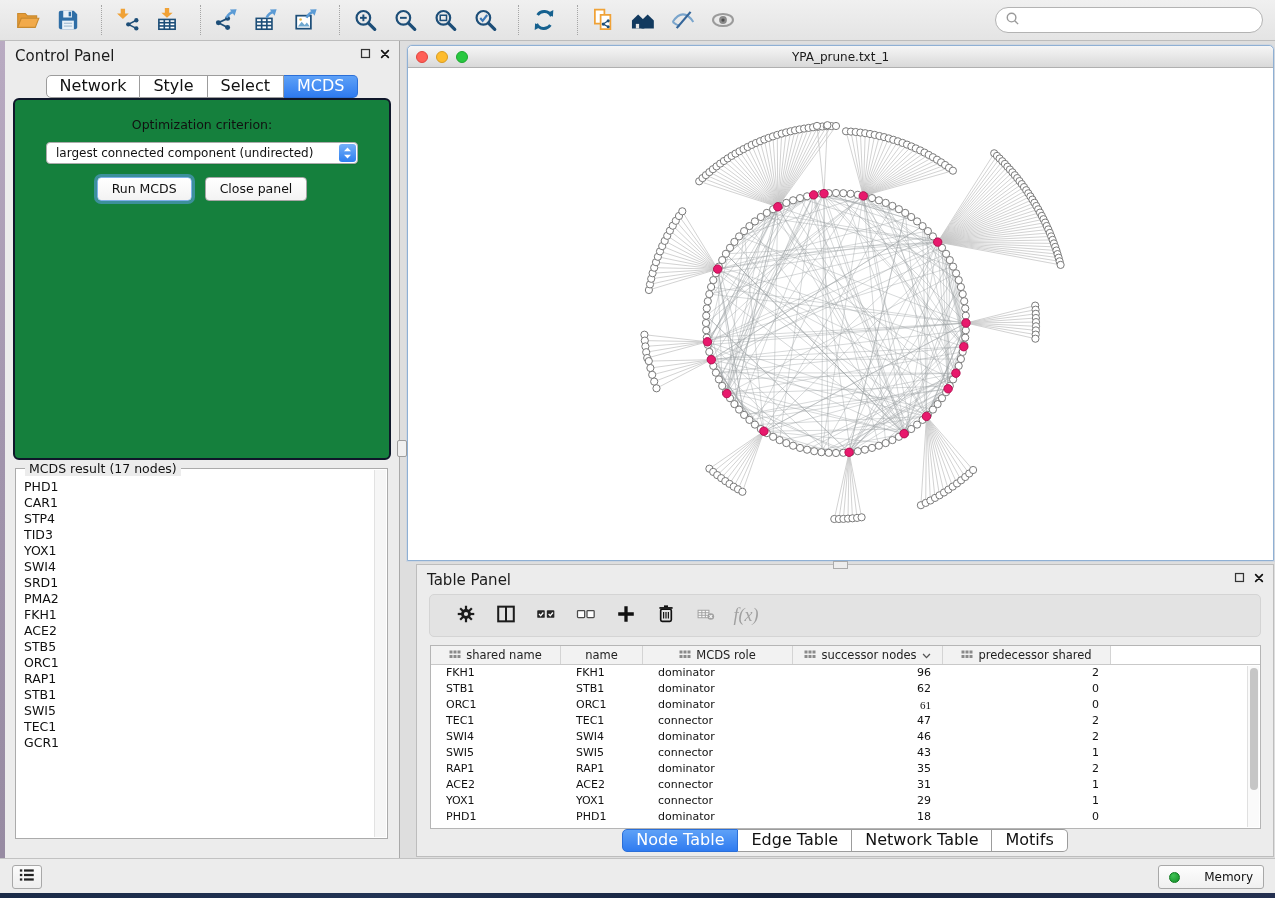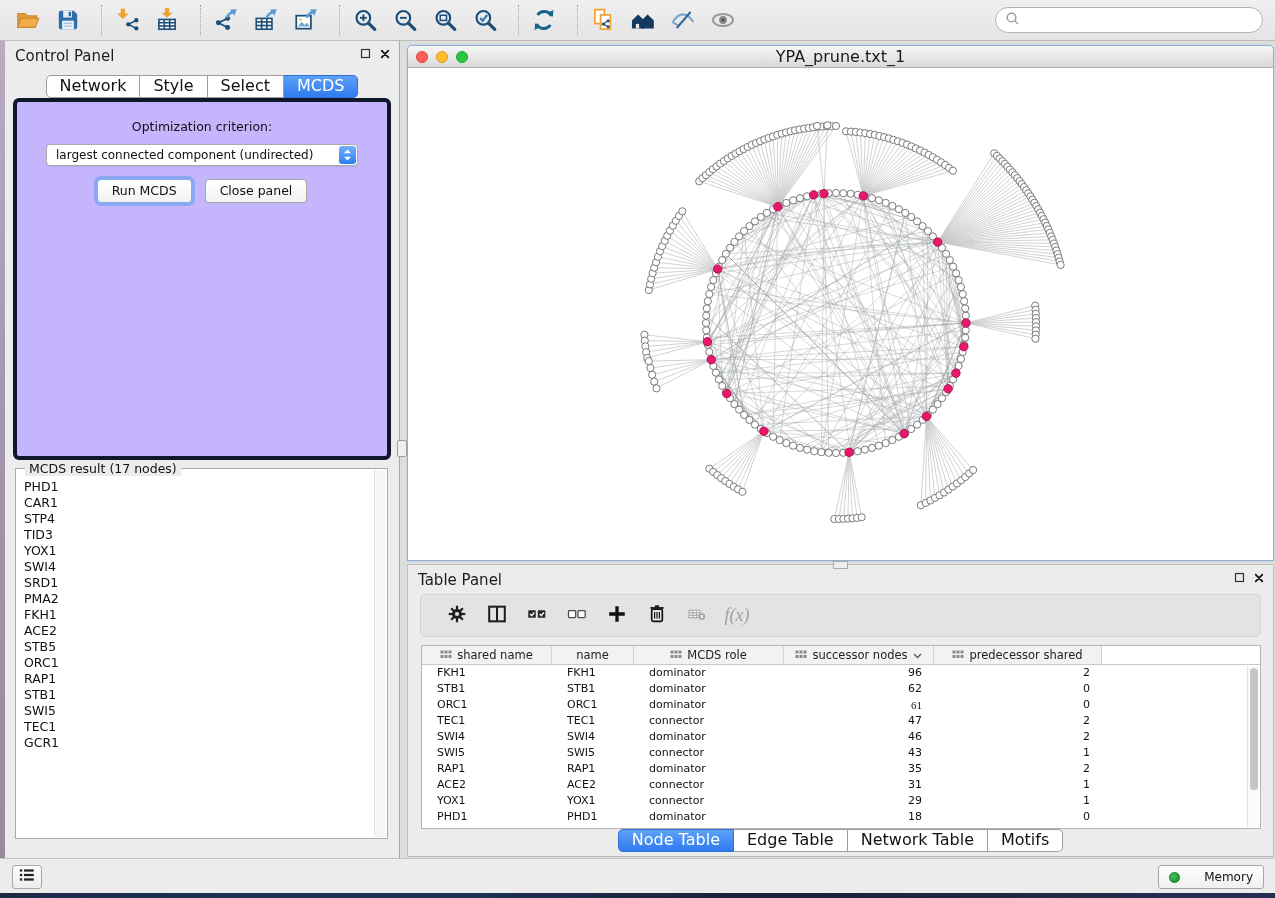--- a/index.html
+++ b/index.html
@@ -33,22 +33,22 @@
   .win-ctls span { display:flex; }
 
   .seg-tabs { display:inline-flex; }
   .seg-tab { font-size:16px; color:#111; background:#fff; border:1px solid #9c9c9c; border-left:none;
     padding:3px 13px 4px 13px; line-height:14px; white-space:nowrap; }
   .seg-tab:first-child { border-left:1px solid #9c9c9c; border-radius:5px 0 0 5px; }
   .seg-tab:last-child { border-radius:0 5px 5px 0; }
   .seg-tab.active { background:linear-gradient(#5ea1f7,#2f7bf0); border-color:#2b6fd8; color:#fff; }
   .cp-tabs-wrap { position:absolute; top:34px; left:0; width:100%; text-align:center; z-index:2; }
 
-  .cp-body { position:absolute; top:57px; left:8px; right:8px; height:362px; background:#c4b5fd;
-    border:4px solid #0f172a; border-radius:6px; }
+  .cp-body { position:absolute; top:57px; left:8px; right:8px; height:362px; background:#15803d;
+    border:2px solid #0f172a; border-radius:6px; }
   .opt-label { margin-top:17px; text-align:center; font-size:12.5px; color:#111; }
   .combo { position:relative; margin:10px auto 0 auto; width:312px; height:22px; background:#fff;
     border:1px solid #ababab; border-radius:4px; font-size:12px; color:#111; line-height:20px; padding:0 24px 0 9px;
     box-shadow:0 1px 1px rgba(0,0,0,.08); }
   .combo-spin { position:absolute; right:1px; top:1px; bottom:1px; width:17px; border-radius:3px;
     background:linear-gradient(#74b0f8,#2d7ef0); display:flex; align-items:center; justify-content:center; }
   .btn-row { margin-top:13px; display:flex; justify-content:center; gap:13px; }
   .mac-btn { font:12.5px "DejaVu Sans",sans-serif; color:#111; background:linear-gradient(#fff,#f3f3f3);
     border:1px solid #a6a6a6; border-radius:4px; padding:3px 14px 4px 14px; }
   .mac-btn.focus { border-color:#7fb0e8; box-shadow:0 0 0 3px rgba(92,156,235,.55); }
@@ -66,27 +66,27 @@
 
   .net-window { position:absolute; left:7px; right:1px; top:4px; height:516px; background:#fff;
     border:1px solid #8fb0d4; border-radius:5px 5px 0 0; box-shadow:0 0 0 1px rgba(180,200,225,.35); }
   .net-titlebar { position:relative; height:22px; background:linear-gradient(#f6f6f6,#d9d9d9);
     border-bottom:1px solid #b0b0b0; border-radius:5px 5px 0 0; display:flex; align-items:center; padding:0 8px; }
   .traffic { display:flex; gap:8px; position:relative; z-index:2; }
   .light { width:12px; height:12px; border-radius:50%; }
   .light.red { background:#ff5f57; border:1px solid #e0443e; }
   .light.yellow { background:#febc2e; border:1px solid #d89c21; }
   .light.green { background:#28c840; border:1px solid #1da630; }
-  .net-title { position:absolute; left:0; right:0; text-align:center; font-size:16px; color:#1a1a1a; }
+  .net-title { position:absolute; left:0; right:0; text-align:center; font-size:12px; color:#1a1a1a; }
   .net-canvas { position:absolute; left:0; right:0; top:22px; bottom:0; overflow:hidden; }
 
   .h-split-handle { position:absolute; left:433px; top:520px; width:15px; height:8px; background:#ededed; border:1px solid #ababab; z-index:5; }
 
   
-  .table-panel { position:absolute; left:7px; right:1px; top:523px; height:293px; background:#ececec; border:1px solid #bdbdbd; }
+  .table-panel { position:absolute; left:16px; right:1px; top:523px; height:293px; background:#ececec; border:1px solid #bdbdbd; }
   .tp-toolbar { position:absolute; top:29px; left:12px; right:12px; height:43px; background:#e3e3e3;
     border:1px solid #d4d4d4; border-radius:5px; display:flex; align-items:center; padding:0 16px; gap:0; }
   .tp-tool { width:40px; height:30px; display:flex; align-items:center; justify-content:center; }
   .tp-tool.disabled { opacity:.9; }
   .fx-label { font-family:"Liberation Serif", serif; font-style:italic; font-size:18px; color:#999; }
 
   .tp-table { position:absolute; top:80px; left:13px; right:12px; bottom:27px; background:#fff; border:1px solid #b5b5b5; overflow:hidden; }
   .tbl-header { display:flex; height:19px; border-bottom:1px solid #c9c9c9; background:#fff; }
   .th-cell { display:flex; align-items:center; justify-content:center; gap:5px; background:#f2f2f2;
     border-right:1px solid #d4d4d4; font-size:11.5px; color:#222; height:100%; }

